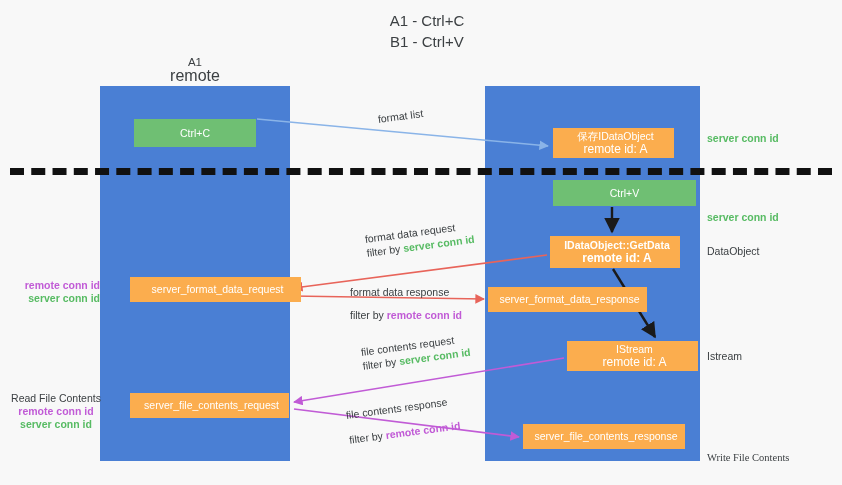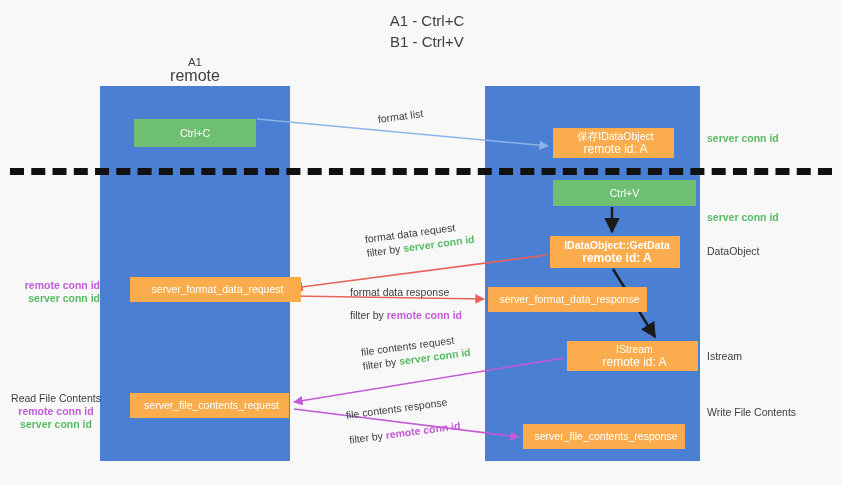--- a/index.html
+++ b/index.html
@@ -65,21 +65,21 @@
   
   .side{font-size:10.5px;line-height:13px;}
   .green-txt{color:#57bb63;font-weight:bold;}
   .magenta-txt{color:#c15bd6;font-weight:bold;}
   .plain-txt{color:#3c4043;}
 
   #ann-server-1{left:707px;top:132px;}
   #ann-server-2{left:707px;top:211px;}
   #ann-dataobject{left:707px;top:245px;}
   #ann-istream{left:707px;top:350px;}
-  #ann-write-file{left:707px;top:406px;}
+  #ann-write-file{left:707px;top:451px;font-family:Liberation Serif, serif;}
 
   #ann-left-1{left:8px;top:279px;width:92px;text-align:right;}
   #ann-left-2{left:8px;top:392px;width:96px;text-align:center;}
   #ann-left-2 .read-lbl{color:#3c4043;font-weight:normal;white-space:nowrap;}
 
   
   .edge-lbl{font-size:10.5px;color:#3c4043;line-height:14px;white-space:nowrap;}
   .edge-lbl .row{display:block;}
   .rot-up{transform:rotate(-7.5deg);transform-origin:left top;}
 

